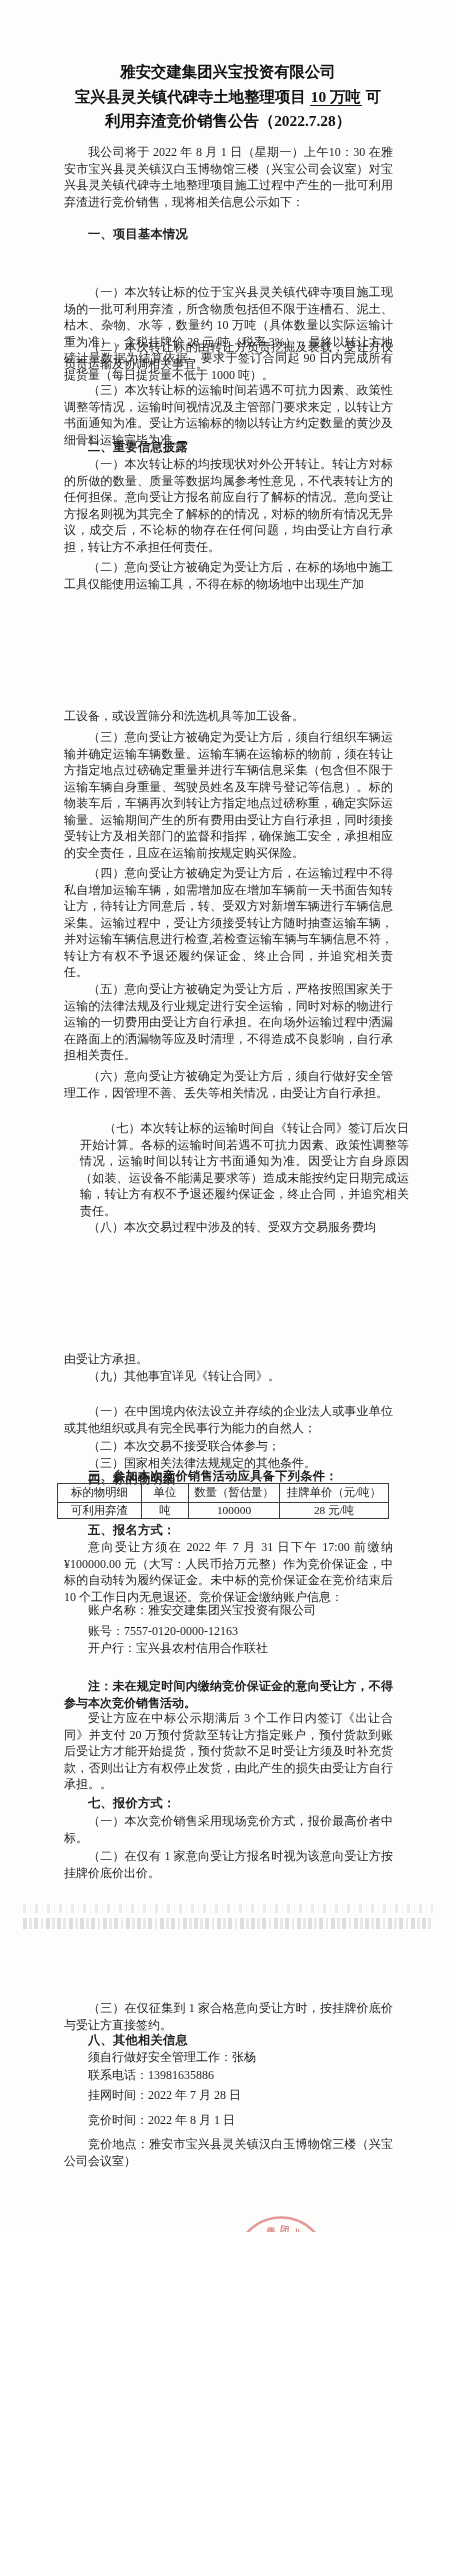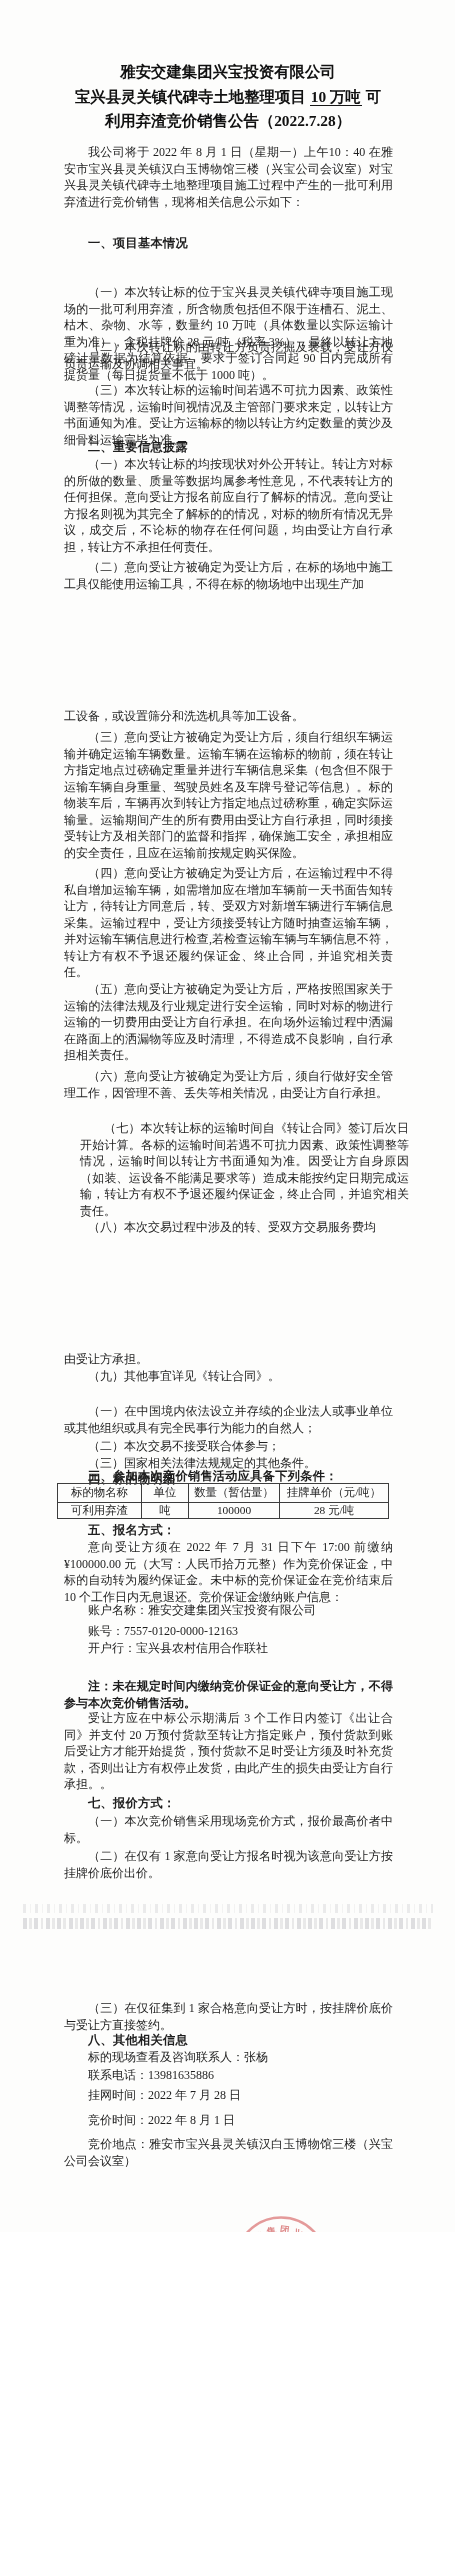--- a/index.html
+++ b/index.html
@@ -39,23 +39,23 @@
 <body>
 
 <div class="page">
 
   <div class="abs title-block" style="top:60px;">
     <div>雅安交建集团兴宝投资有限公司</div>
     <div><span>宝兴县灵关镇代碑寺土地整理项目 </span><span class="u">10 万吨</span><span> 可</span></div>
     <div>利用弃渣竞价销售公告（2022.7.28）</div>
   </div>
 
-  <div class="abs para indent" style="top:144px;">我公司将于 2022 年 8 月 1 日（星期一）上午10：40 在雅安市宝兴县灵关镇汉白玉博物馆三楼（兴宝公司会议室）对宝兴县灵关镇代碑寺土地整理项目施工过程中产生的一批可利用弃渣进行竞价销售，现将相关信息公示如下：</div>
+  <div class="abs para indent" style="top:144px;">我公司将于 2022 年 8 月 1 日（星期一）上午10：30 在雅安市宝兴县灵关镇汉白玉博物馆三楼（兴宝公司会议室）对宝兴县灵关镇代碑寺土地整理项目施工过程中产生的一批可利用弃渣进行竞价销售，现将相关信息公示如下：</div>
 
-  <div class="abs para indent heading" style="top:235px;">一、项目基本情况</div>
+  <div class="abs para indent heading" style="top:226px;">一、项目基本情况</div>
   <div class="abs para indent" style="top:240px;margin-top:44px;">（一）本次转让标的位于宝兴县灵关镇代碑寺项目施工现场的一批可利用弃渣，所含物质包括但不限于连槽石、泥土、枯木、杂物、水等，数量约 10 万吨（具体数量以实际运输计重为准），含税挂牌价 28 元/吨（税率 3%），最终以转让方地磅计量数据为结算依据，要求于签订合同起 90 日内完成所有提货量（每日提货量不低于 1000 吨）。</div>
   <div class="abs para indent" style="top:339px;">（二）本次转让标的由转让方负责挖掘及装载，受让方仅负责运输及协调相关事宜。</div>
   <div class="abs para indent" style="top:382px;">（三）本次转让标的运输时间若遇不可抗力因素、政策性调整等情况，运输时间视情况及主管部门要求来定，以转让方书面通知为准。受让方运输标的物以转让方约定数量的黄沙及细骨料运输完毕为准。</div>
 
   <div class="abs para indent heading" style="top:439px;">二、重要信息披露</div>
   <div class="abs para indent" style="top:456px;">（一）本次转让标的均按现状对外公开转让。转让方对标的所做的数量、质量等数据均属参考性意见，不代表转让方的任何担保。意向受让方报名前应自行了解标的情况。意向受让方报名则视为其完全了解标的的情况，对标的物所有情况无异议，成交后，不论标的物存在任何问题，均由受让方自行承担，转让方不承担任何责任。</div>
   <div class="abs para indent" style="top:559px;">（二）意向受让方被确定为受让方后，在标的场地中施工工具仅能使用运输工具，不得在标的物场地中出现生产加</div>
   <div class="abs para noindent" style="top:708px;">工设备，或设置筛分和洗选机具等加工设备。</div>
   <div class="abs para indent" style="top:729px;">（三）意向受让方被确定为受让方后，须自行组织车辆运输并确定运输车辆数量。运输车辆在运输标的物前，须在转让方指定地点过磅确定重量并进行车辆信息采集（包含但不限于运输车辆自身重量、驾驶员姓名及车牌号登记等信息）。标的物装车后，车辆再次到转让方指定地点过磅称重，确定实际运输量。运输期间产生的所有费用由受让方自行承担，同时须接受转让方及相关部门的监督和指挥，确保施工安全，承担相应的安全责任，且应在运输前按规定购买保险。</div>
   <div class="abs para indent" style="top:865px;">（四）意向受让方被确定为受让方后，在运输过程中不得私自增加运输车辆，如需增加应在增加车辆前一天书面告知转让方，待转让方同意后，转、受双方对新增车辆进行车辆信息采集。运输过程中，受让方须接受转让方随时抽查运输车辆，并对运输车辆信息进行检查,若检查运输车辆与车辆信息不符，转让方有权不予退还履约保证金、终止合同，并追究相关责任。</div>
@@ -75,21 +75,21 @@
   <div class="abs" style="left:57px;top:1483px;">
     <table class="goods">
       <colgroup>
           <col style="width:84px">
           <col style="width:47px">
           <col style="width:91px">
           <col style="width:109px">
         </colgroup>
       <tbody>
           <tr class="hrow">
-        <td>标的物名称</td>
+        <td>标的物明细</td>
         <td>单位</td>
         <td>数量（暂估量）</td>
         <td>挂牌单价（元/吨）</td>
       </tr>
       <tr class="drow">
         <td>可利用弃渣</td>
         <td>吨</td>
         <td>100000</td>
         <td>28 元/吨</td>
       </tr>
@@ -111,21 +111,21 @@
   <div class="abs para indent" style="top:1848px;">（二）在仅有 1 家意向受让方报名时视为该意向受让方按挂牌价底价出价。</div>
 
   <div class="abs ghost">
       <div class="g1"></div>
       <div class="g2"></div>
     </div>
 
   <div class="abs para indent" style="top:2000px;">（三）在仅征集到 1 家合格意向受让方时，按挂牌价底价与受让方直接签约。</div>
 
   <div class="abs para indent heading" style="top:2032px;">八、其他相关信息</div>
-  <div class="abs para indent single" style="top:2049px;">标的现场查看及咨询联系人：张杨</div>
+  <div class="abs para indent single" style="top:2049px;">须自行做好安全管理工作：张杨</div>
   <div class="abs para indent single" style="top:2067px;">联系电话：13981635886</div>
   <div class="abs para indent single" style="top:2087px;">挂网时间：2022 年 7 月 28 日</div>
   <div class="abs para indent single" style="top:2112px;">竞价时间：2022 年 8 月 1 日</div>
   <div class="abs para indent" style="top:2136px;">竞价地点：雅安市宝兴县灵关镇汉白玉博物馆三楼（兴宝公司会议室）</div>
 
   <div class="abs stamp">
     <svg width="100" height="100" viewBox="0 0 176 176">
       <defs>
         <path id="arcTop" d="M 26,110 A 63,63 0 1 1 150,110" fill="none"></path>
         <path id="arcBottom" d="M 44,126 A 58,58 0 0 0 133,126" fill="none"></path>

